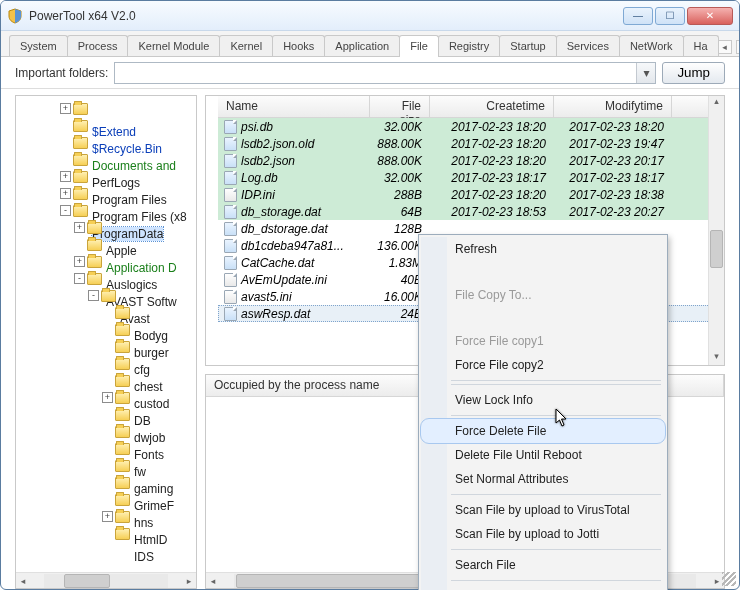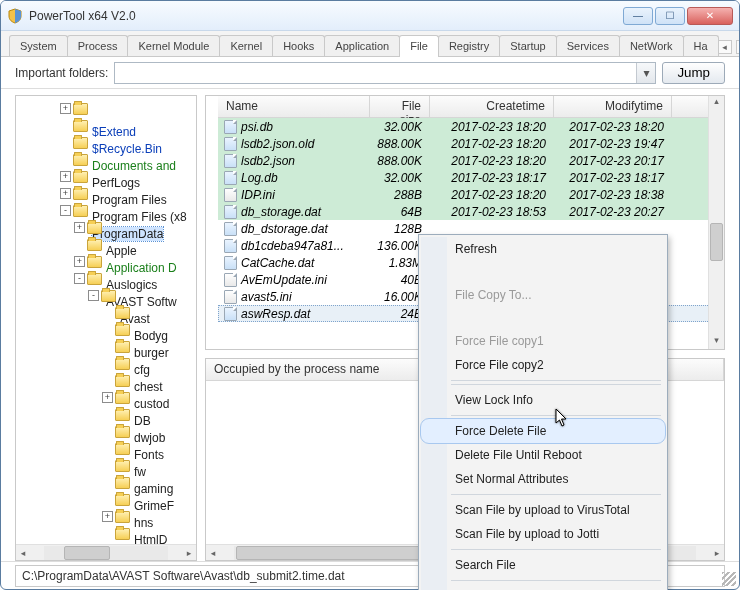--- a/index.html
+++ b/index.html
@@ -443,23 +443,20 @@
           <span class="ar">◂</span>
             <div class="track">
               <div class="thumb" style="left:2px; width:90%;"></div>
             </div>
             <span class="ar">▸</span>
         </div>
       </div>
     </div>
   </div>
 
-  <div class="statusbar">
-    <div class="path">C:\ProgramData\AVAST Software\Avast\db_submit2.time.dat</div>
-  </div>
   <div class="resize-grip"></div>
 </div>
 
 <div class="ctxmenu">
   <div class="strip"></div>
   <div class="mi">Refresh</div>
   <div class="mi disabled">File Copy To...</div>
   <div class="mi disabled">Force File copy1</div>
   <div class="mi">Force File copy2</div>
   <div class="sep"></div>

